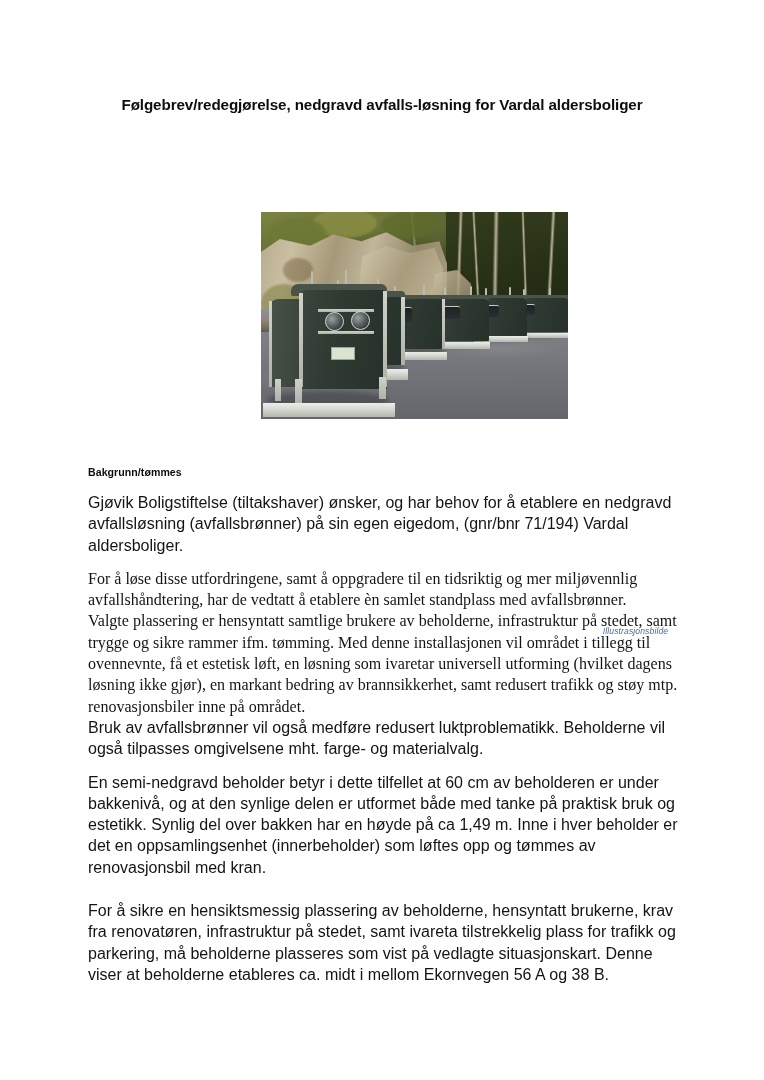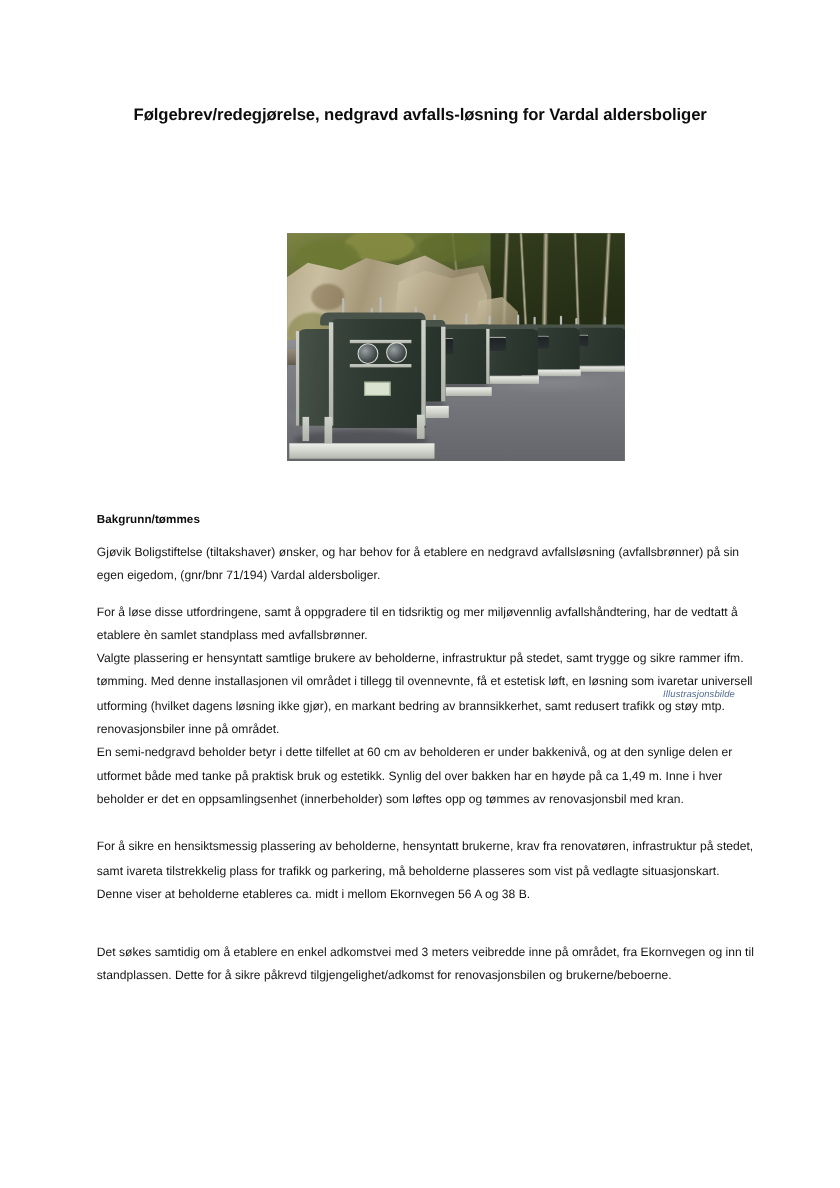--- a/index.html
+++ b/index.html
@@ -228,27 +228,27 @@
   }
   .h2 {
     font-size: 10.6px;
     font-weight: bold;
     color: #0d0d0d;
     margin: 0 0 14px 0;
     letter-spacing: 0.05px;
   }
   .h2.indent { padding-left: 6px; }
   .p {
-    font-size: 11px;
+    font-size: 16px;
     line-height: 21.3px;
     color: #141414;
     margin: 0 0 12px 0;
     letter-spacing: 0.01px;
   }
-  .p.tight { margin-bottom: 0; }
+  .p.tight { margin-bottom: 0; font-family: Liberation Serif, serif; }
   .gap-sm { height: 10px; }
 </style>
 </head>
 <body>
 
 <div class="page">
 
   <h1 class="doc-title">Følgebrev/redegjørelse, nedgravd avfalls-løsning for Vardal aldersboliger</h1>
 
   <figure class="figure-wrap">
@@ -364,25 +364,25 @@
     <figcaption class="caption">Illustrasjonsbilde</figcaption>
   </figure>
 
   <div class="content">
 
     <h2 class="h2">Bakgrunn/tømmes</h2>
 
     <p class="p">Gjøvik Boligstiftelse (tiltakshaver) ønsker, og har behov for å etablere en nedgravd avfallsløsning (avfallsbrønner) på sin egen eigedom, (gnr/bnr 71/194) Vardal aldersboliger.</p>
     <p class="p tight">For å løse disse utfordringene, samt å oppgradere til en tidsriktig og mer miljøvennlig avfallshåndtering, har de vedtatt å etablere èn samlet standplass med avfallsbrønner.</p>
     <p class="p tight">Valgte plassering er hensyntatt samtlige brukere av beholderne, infrastruktur på stedet, samt trygge og sikre rammer ifm. tømming. Med denne installasjonen vil området i tillegg til ovennevnte, få et estetisk løft, en løsning som ivaretar universell utforming (hvilket dagens løsning ikke gjør), en markant bedring av brannsikkerhet, samt redusert trafikk og støy mtp. renovasjonsbiler inne på området.</p>
+    <p class="p">Bruk av avfallsbrønner vil også medføre redusert luktproblematikk.  Beholderne vil også tilpasses omgivelsene mht. farge- og materialvalg.</p>
     <p class="p">En semi-nedgravd beholder betyr i dette tilfellet at 60 cm av beholderen er under bakkenivå, og at den synlige delen er utformet både med tanke på praktisk bruk og estetikk. Synlig del over bakken har en høyde på ca 1,49 m. Inne i hver beholder er det en oppsamlingsenhet (innerbeholder) som løftes opp og tømmes av renovasjonsbil med kran.</p>
 
     <div class="gap-sm"></div>
 
 
     <p class="p">For å sikre en hensiktsmessig plassering av beholderne, hensyntatt brukerne, krav fra renovatøren, infrastruktur på stedet, samt ivareta tilstrekkelig plass for trafikk og parkering, må beholderne plasseres som vist på vedlagte situasjonskart. Denne viser at beholderne etableres ca. midt i mellom Ekornvegen 56 A og 38 B.</p>
     <div class="gap-sm"></div>
     <div class="gap-sm"></div>
-    <p class="p">Det søkes samtidig om å etablere en enkel adkomstvei med 3 meters veibredde inne på området, fra Ekornvegen og inn til standplassen. Dette for å sikre påkrevd tilgjengelighet/adkomst for renovasjonsbilen og brukerne/beboerne.</p>
 
   </div>
 
 </div>
 
 </body></html>

